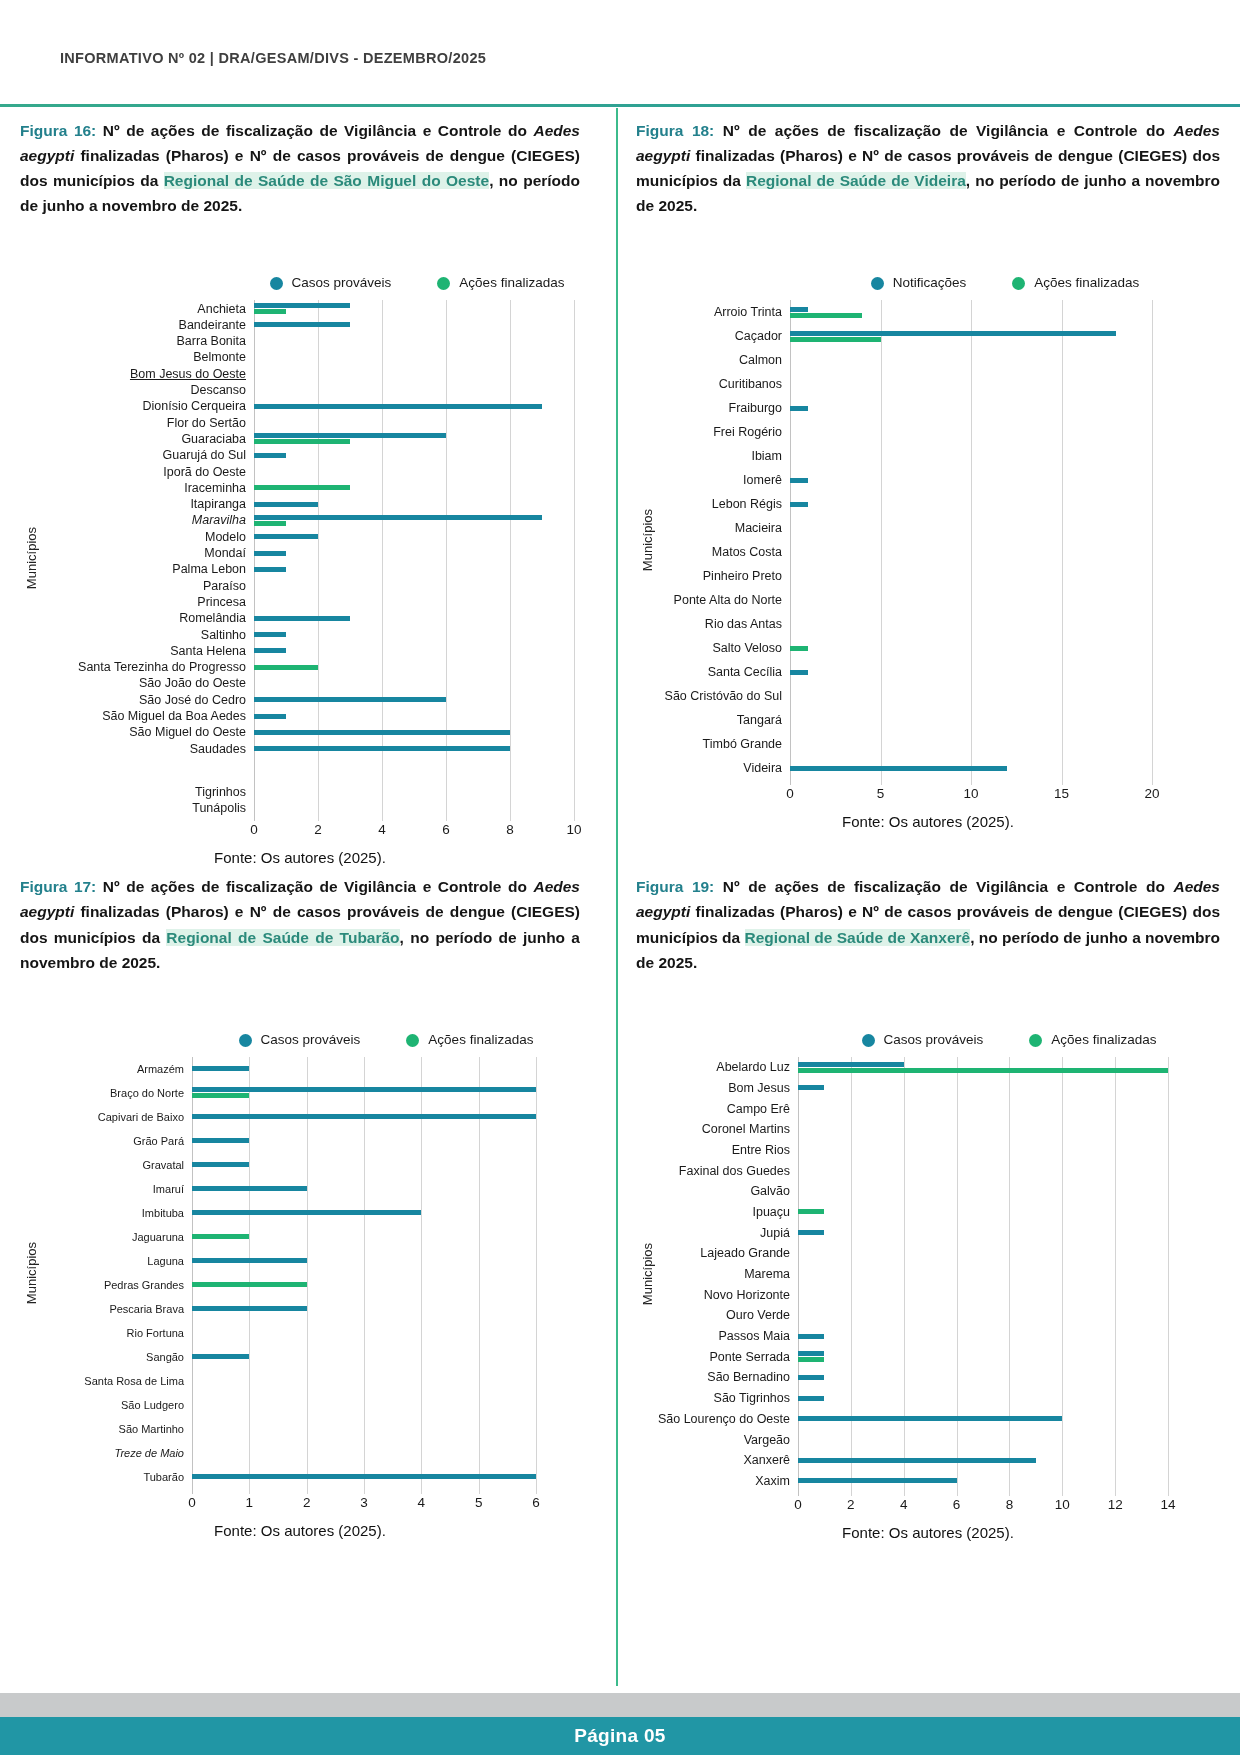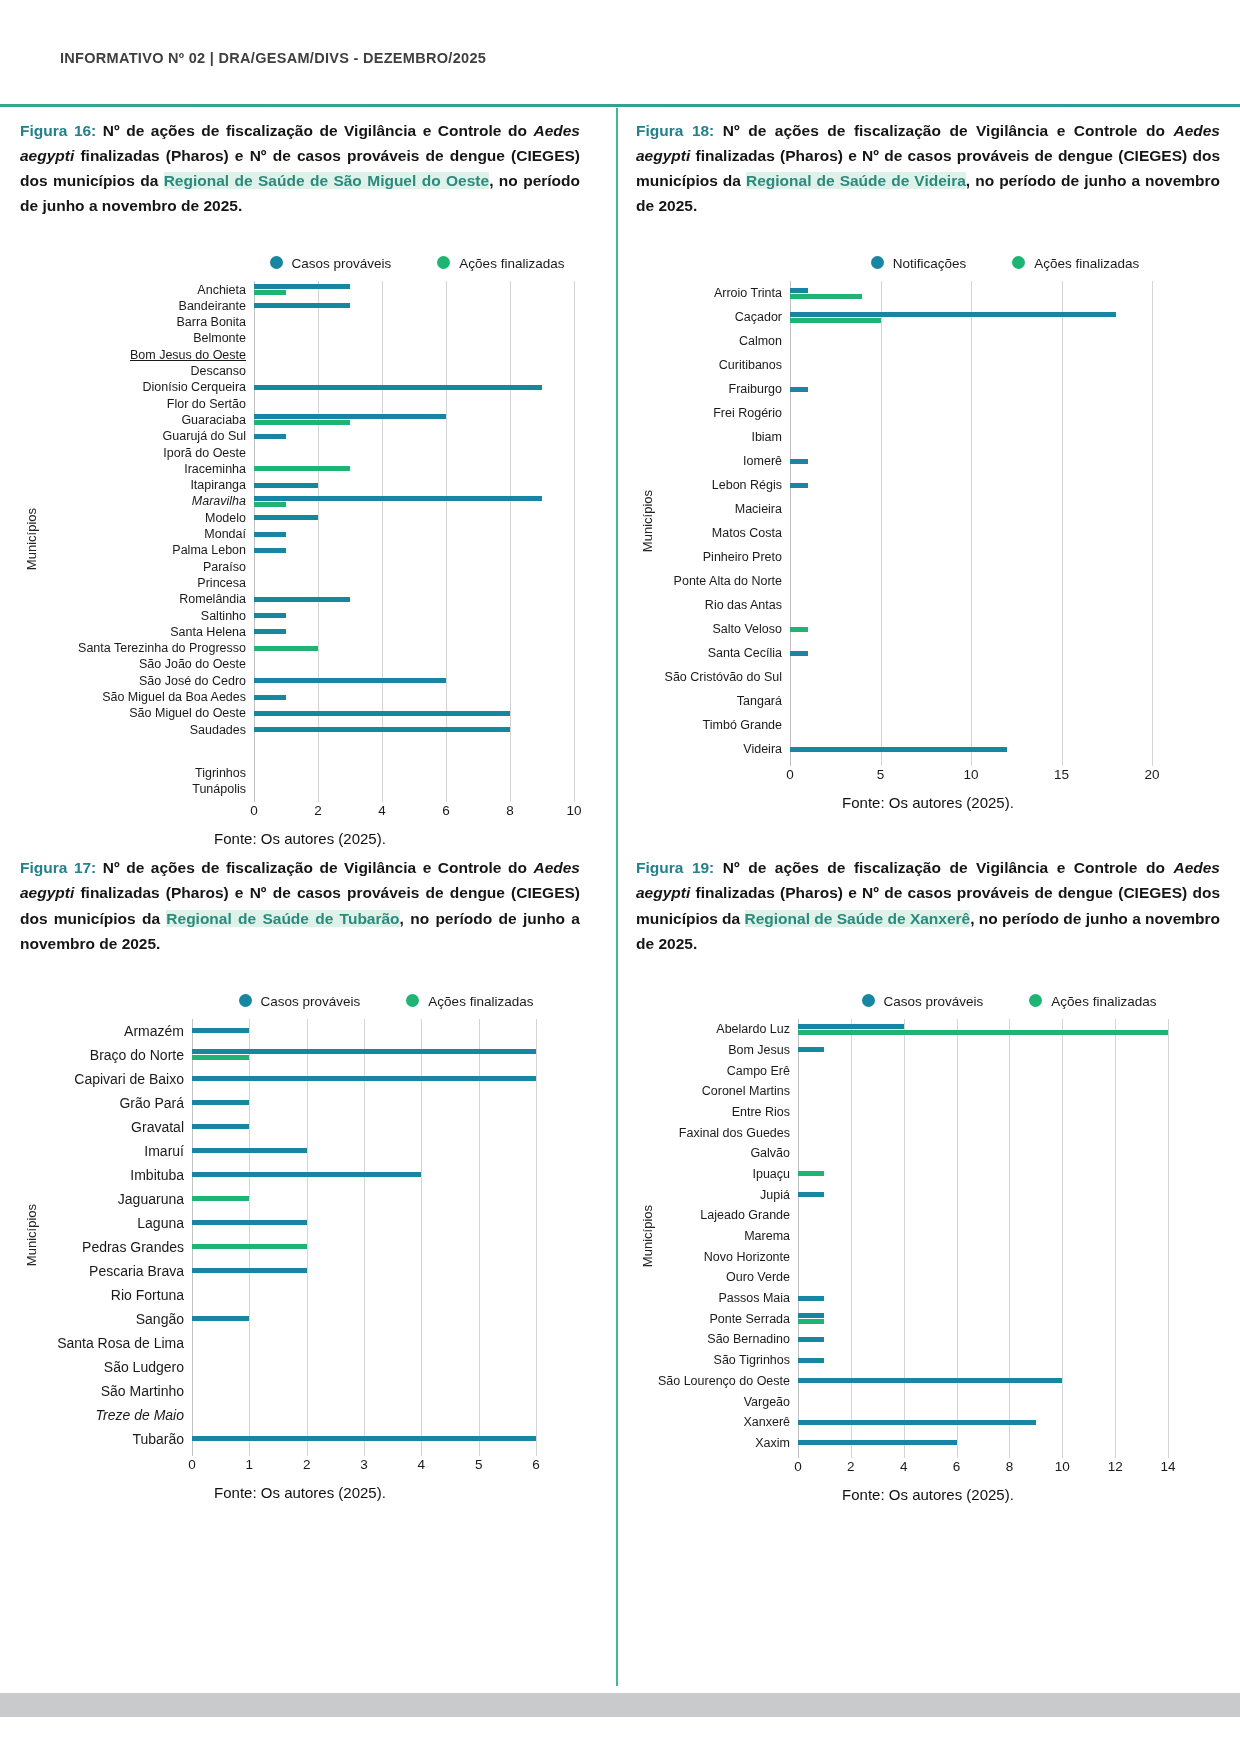--- a/index.html
+++ b/index.html
@@ -16,21 +16,21 @@
   .fig{min-width:0;}
   
   .caption{margin:0;font-size:15.5px;font-weight:bold;line-height:1.62;text-align:justify;color:#151515;}
   .caption .fig-label{color:#23808c;}
   .caption em{font-style:italic;}
   .caption .hl{background:#def2e9;color:#2b8a7b;}
   
   .chart{margin-top:38px;}
   .legend{display:flex;justify-content:center;align-items:center;gap:46px;
           margin-bottom:10px;font-size:13.5px;color:#1a1a1a;}
-  .legend-item{display:flex;align-items:flex-start;}
+  .legend-item{display:flex;align-items:flex-end;margin-top:19px;}
   .legend-dot{width:13px;height:13px;border-radius:50%;margin-right:9px;flex:0 0 auto;}
   .chart-main{display:flex;align-items:stretch;}
   .ylabel{width:22px;display:flex;align-items:center;justify-content:center;}
   .ylabel span{writing-mode:vertical-rl;transform:rotate(180deg);font-size:13px;color:#222;}
   .labels{display:flex;flex-direction:column;}
   .cat-label{display:flex;align-items:center;justify-content:flex-end;padding-right:8px;
              white-space:nowrap;color:#1a1a1a;}
   .plot{flex:1;position:relative;}
   .gridline{position:absolute;top:0;bottom:-5px;width:1px;background:#d4d4d4;}
   .gridline.zero{background:#c2c2c2;}
@@ -303,21 +303,21 @@
             </div>
             <div class="legend-item">
               <div class="legend-dot" style="background: rgb(30, 180, 115);"></div>
               <div class="legend-label" style="display: inline;">Ações finalizadas</div>
             </div>
           </div>
           <div class="chart-main" style="padding-right: 44px;">
             <div class="ylabel">
               <span>Municípios</span>
             </div>
-            <div class="labels" style="width: 150px; font-size: 14px;">
+            <div class="labels" style="width: 150px; font-size: 11px;">
               <div class="cat-label" style="height: 24px;">Armazém</div>
               <div class="cat-label" style="height: 24px;">Braço do Norte</div>
               <div class="cat-label" style="height: 24px;">Capivari de Baixo</div>
               <div class="cat-label" style="height: 24px;">Grão Pará</div>
               <div class="cat-label" style="height: 24px;">Gravatal</div>
               <div class="cat-label" style="height: 24px;">Imaruí</div>
               <div class="cat-label" style="height: 24px;">Imbituba</div>
               <div class="cat-label" style="height: 24px;">Jaguaruna</div>
               <div class="cat-label" style="height: 24px;">Laguna</div>
               <div class="cat-label" style="height: 24px;">Pedras Grandes</div>
@@ -504,14 +504,17 @@
             <span class="xtick" style="left: 85.7143%;">12</span>
             <span class="xtick" style="left: 100%;">14</span>
           </div>
           <div class="fonte">Fonte: Os autores (2025).</div>
         </div>
     </section>
 
   </div>
 
   <div class="footer-gray"></div>
+  <div class="footer-teal">
+    <span>Página 05</span>
+  </div>
 
 </div>
 
 </body></html>

